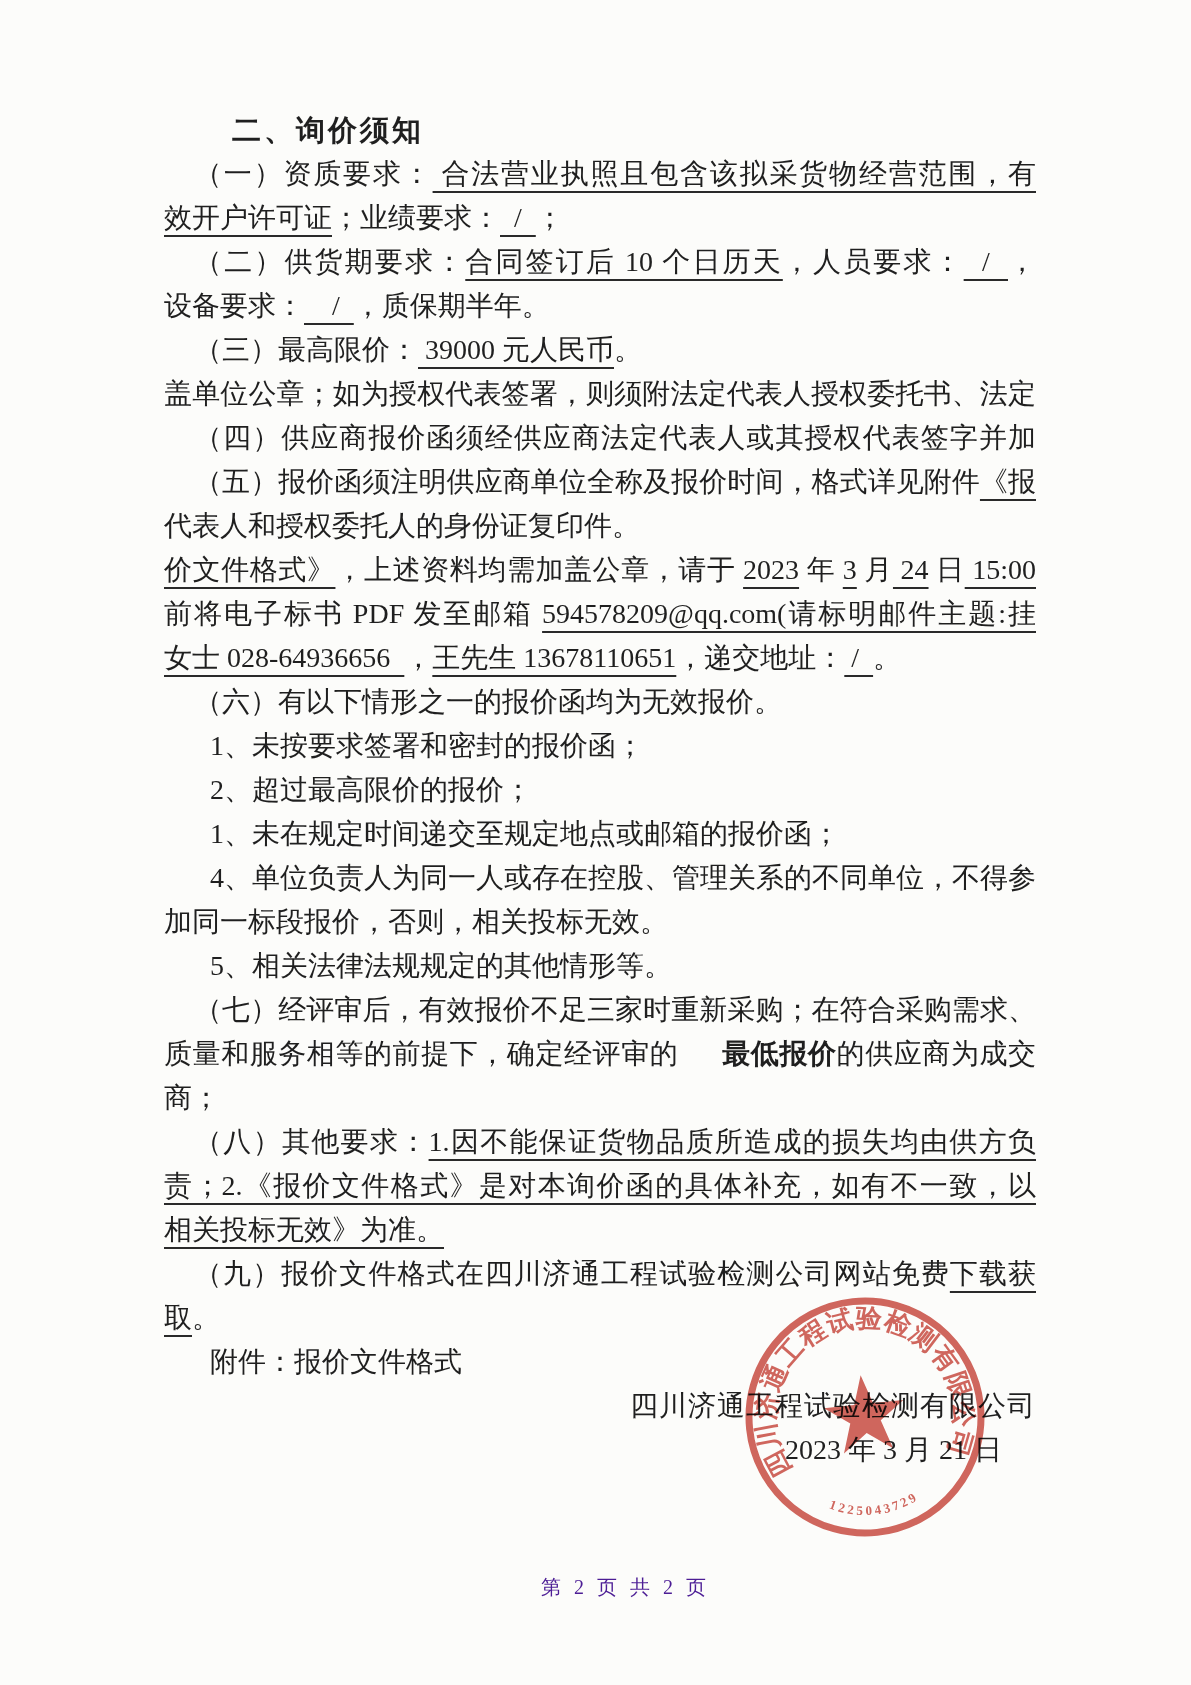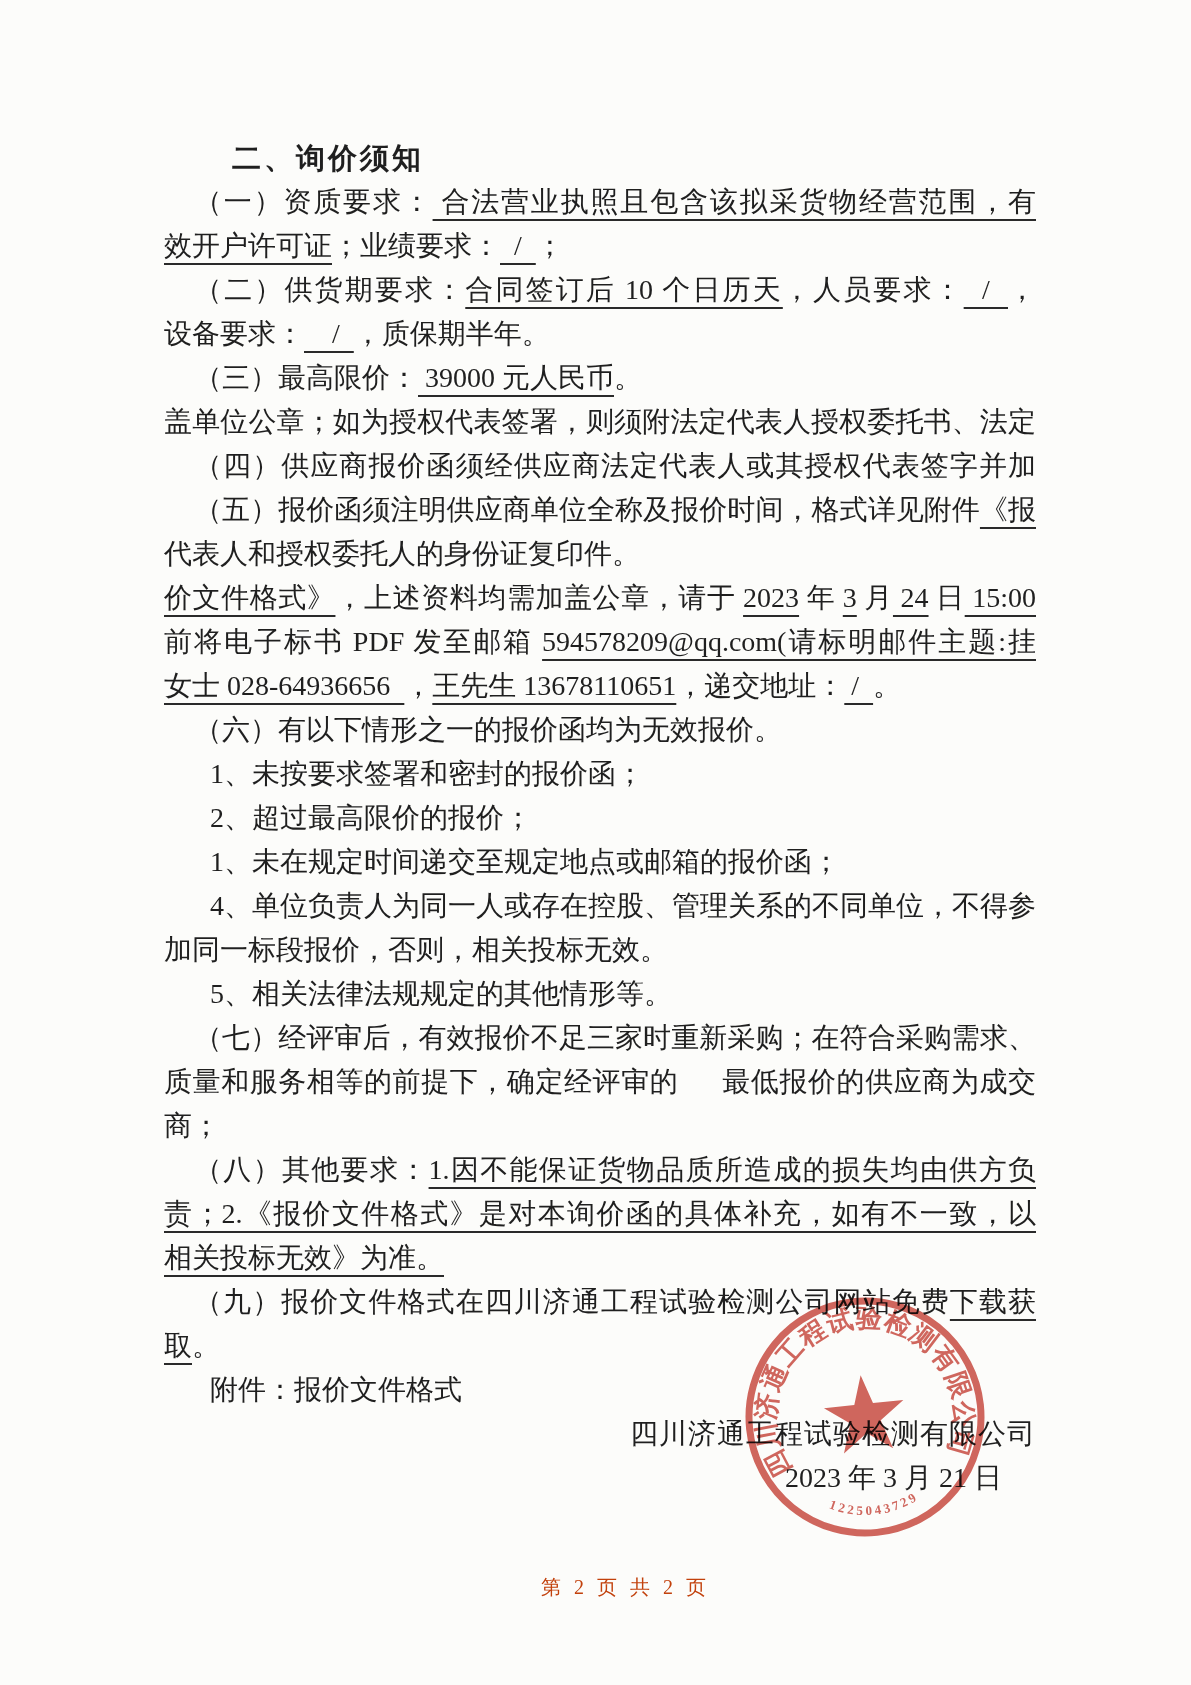--- a/index.html
+++ b/index.html
@@ -8,21 +8,21 @@
     position:relative;
     width:1191px; height:1685px;
     margin:0 auto;
     background:#fcfcfa;
     overflow:hidden;
     font-family:"Liberation Serif","DejaVu Serif",serif;
     color:#1f1f1f;
   }
   .body-text {
     position:absolute;
-    left:164px; top:136px;
+    left:164px; top:108px;
     width:872px;
     font-size:28px;
   }
   .heading {
     height:44px; line-height:44px;
     font-weight:700;
     letter-spacing:3px;
     text-indent:68px;
     font-size:29px;
   }
@@ -34,41 +34,41 @@
   }
   .line.fill { text-align-last:justify; white-space:normal; height:44px; overflow:hidden; }
   .line.p1 { text-indent:30px; }
   .line.p2 { text-indent:46px; }
   .u {
     text-decoration:underline;
     text-decoration-thickness:2px;
     text-underline-offset:8px;
     text-decoration-color:#2a2a2a;
   }
-  .b { font-weight:400;margin-left:44px; }
+  .b { font-weight:700;margin-left:44px; }
   .sig-company {
     height:44px; line-height:44px;
     text-align:right;
     padding-right:0px;
     letter-spacing:1px;
   }
   .sig-date {
     height:44px; line-height:44px;
     text-align:right;
     padding-right:34px;
   }
   .footer {
     position:absolute;
     left:0; top:1574px;
     width:100%;
     text-align:center;
     text-indent:60px;
     font-size:20px;
     letter-spacing:4px;
-    color:#c2410c;
+    color:#4c1d95;
   }
   .seal {
     position:absolute;
     left:740px; top:1292px;
     width:250px; height:250px;
     transform:rotate(-6deg);
     opacity:0.82;
     mix-blend-mode:multiply;
     pointer-events:none;
   }

